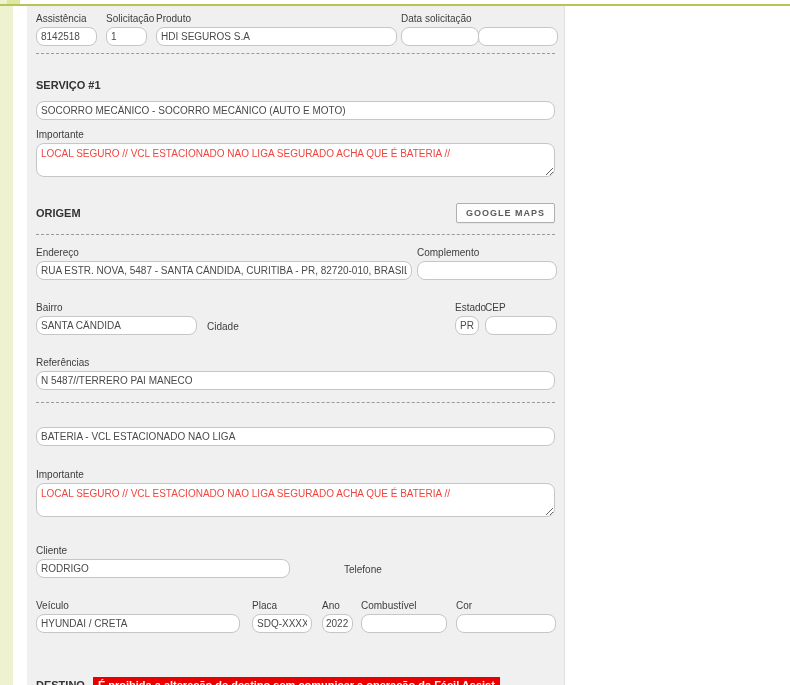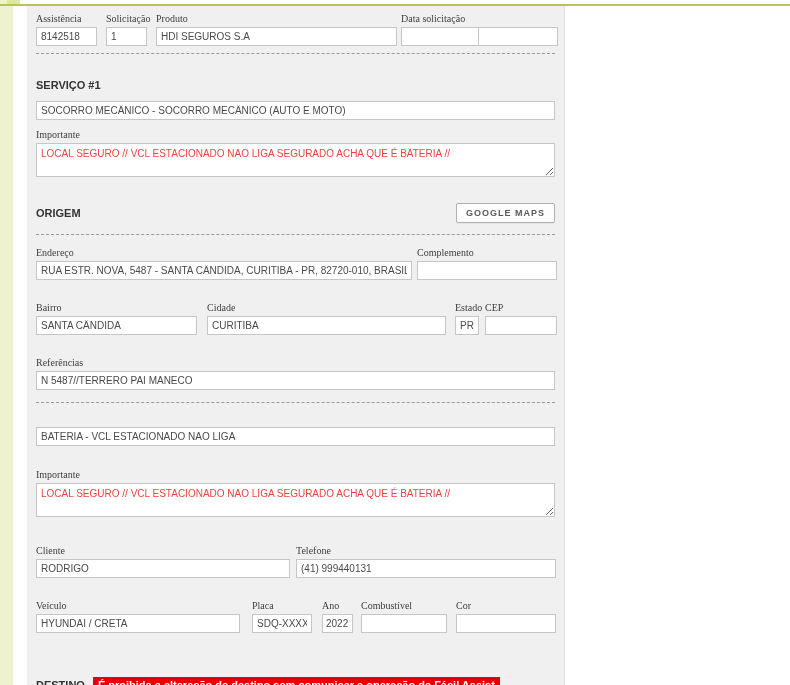--- a/index.html
+++ b/index.html
@@ -11,23 +11,23 @@
   .left-strip { position:absolute; left:0; top:0; width:13px; height:685px; background:#eef2cf; }
   .top-corner { position:absolute; left:7px; top:0; width:13px; height:5px; background:#dde8a2; }
   .top-line   { position:absolute; left:0; top:4px; width:790px; height:2px; background:#b9c356; }
 
   .panel {
     position:absolute; left:27px; top:6px; width:538px; height:679px;
     background:#f0f0f0; border-right:1px solid #e0e0e0;
     padding:6px 9px 0 9px;
   }
 
-  .lbl { display:block; font-size:10px; line-height:13px; margin-bottom:2px; color:#3d3d3d; white-space:nowrap; overflow:visible;font-family:Liberation Serif, serif; }
+  .lbl { display:block; font-size:10px; line-height:13px; margin-bottom:2px; color:#3d3d3d; white-space:nowrap; overflow:visible; }
   .fld {
-    display:block; height:19px; width:100%; border:1px solid #c6c6c6; border-radius:0;
+    display:block; height:19px; width:100%; border:1px solid #c6c6c6; border-radius:8px;
     background:#ffffff; font-family:"Liberation Sans", sans-serif; font-size:10px;
     color:#4a4a4a; padding:0 4px; outline:none;
   }
   textarea.fld { height:34px; resize:both; padding:3px 4px; line-height:1.35; }
   .red-text { color:#f0453f; }
 
   .row { display:flex; align-items:flex-end; }
   .fg  { flex:0 0 auto; }
 
   .sep { border-top:1px dashed #9a9a9a; height:0; width:100%; }
@@ -52,21 +52,21 @@
   .mt-servico-i { margin-top:9px; }
   .mt-imp1 { margin-top:8px; }
   .mt-origem { margin-top:26px; }
   .mt-sep2 { margin-top:11px; }
   .mt-endereco { margin-top:11px; }
   .mt-bairro { margin-top:21px; }
   .mt-ref { margin-top:21px; }
   .mt-sep3 { margin-top:12px; }
   .mt-problema { margin-top:24px; }
   .mt-imp2 { margin-top:22px; }
-  .mt-cliente { margin-top:27px; }
+  .mt-cliente { margin-top:27px;gap:48px; }
   .mt-veiculo { margin-top:21px; }
   .mt-destino { margin-top:44px; }
 </style>
 </head>
 <body>
 
 <div class="left-strip"></div>
 <div class="top-corner"></div>
 <div class="top-line"></div>
 
@@ -122,21 +122,20 @@
     </div>
   </div>
 
   <div class="row mt-bairro">
     <div class="fg" style="width:161px">
       <label class="lbl">Bairro</label>
       <input class="fld" value="SANTA CÂNDIDA" style="">
     </div>
     <div class="fg" style="width:239px; margin-left:10px">
       <label class="lbl">Cidade</label>
-      <input class="fld" value="CURITIBA" style="">
     </div>
     <div class="fg" style="width:24px; margin-left:9px">
       <label class="lbl">Estado</label>
       <input class="fld" style="padding: 0px 4px;" value="PR">
     </div>
     <div class="fg" style="width:72px; margin-left:6px">
       <label class="lbl">CEP</label>
       <input class="fld" value="" style="">
     </div>
   </div>
@@ -157,21 +156,20 @@
     <textarea class="fld red-text" style="">LOCAL SEGURO // VCL ESTACIONADO NAO LIGA SEGURADO ACHA QUE É BATERIA //</textarea>
   </div>
 
   <div class="row mt-cliente">
     <div class="fg" style="width:254px">
       <label class="lbl">Cliente</label>
       <input class="fld" value="RODRIGO" style="">
     </div>
     <div class="fg" style="width:260px; margin-left:6px">
       <label class="lbl">Telefone</label>
-      <input class="fld" value="(41) 999440131" style="">
     </div>
   </div>
 
   <div class="row mt-veiculo">
     <div class="fg" style="width:204px">
       <label class="lbl">Veículo</label>
       <input class="fld" value="HYUNDAI / CRETA" style="">
     </div>
     <div class="fg" style="width:60px; margin-left:12px">
       <label class="lbl">Placa</label>

